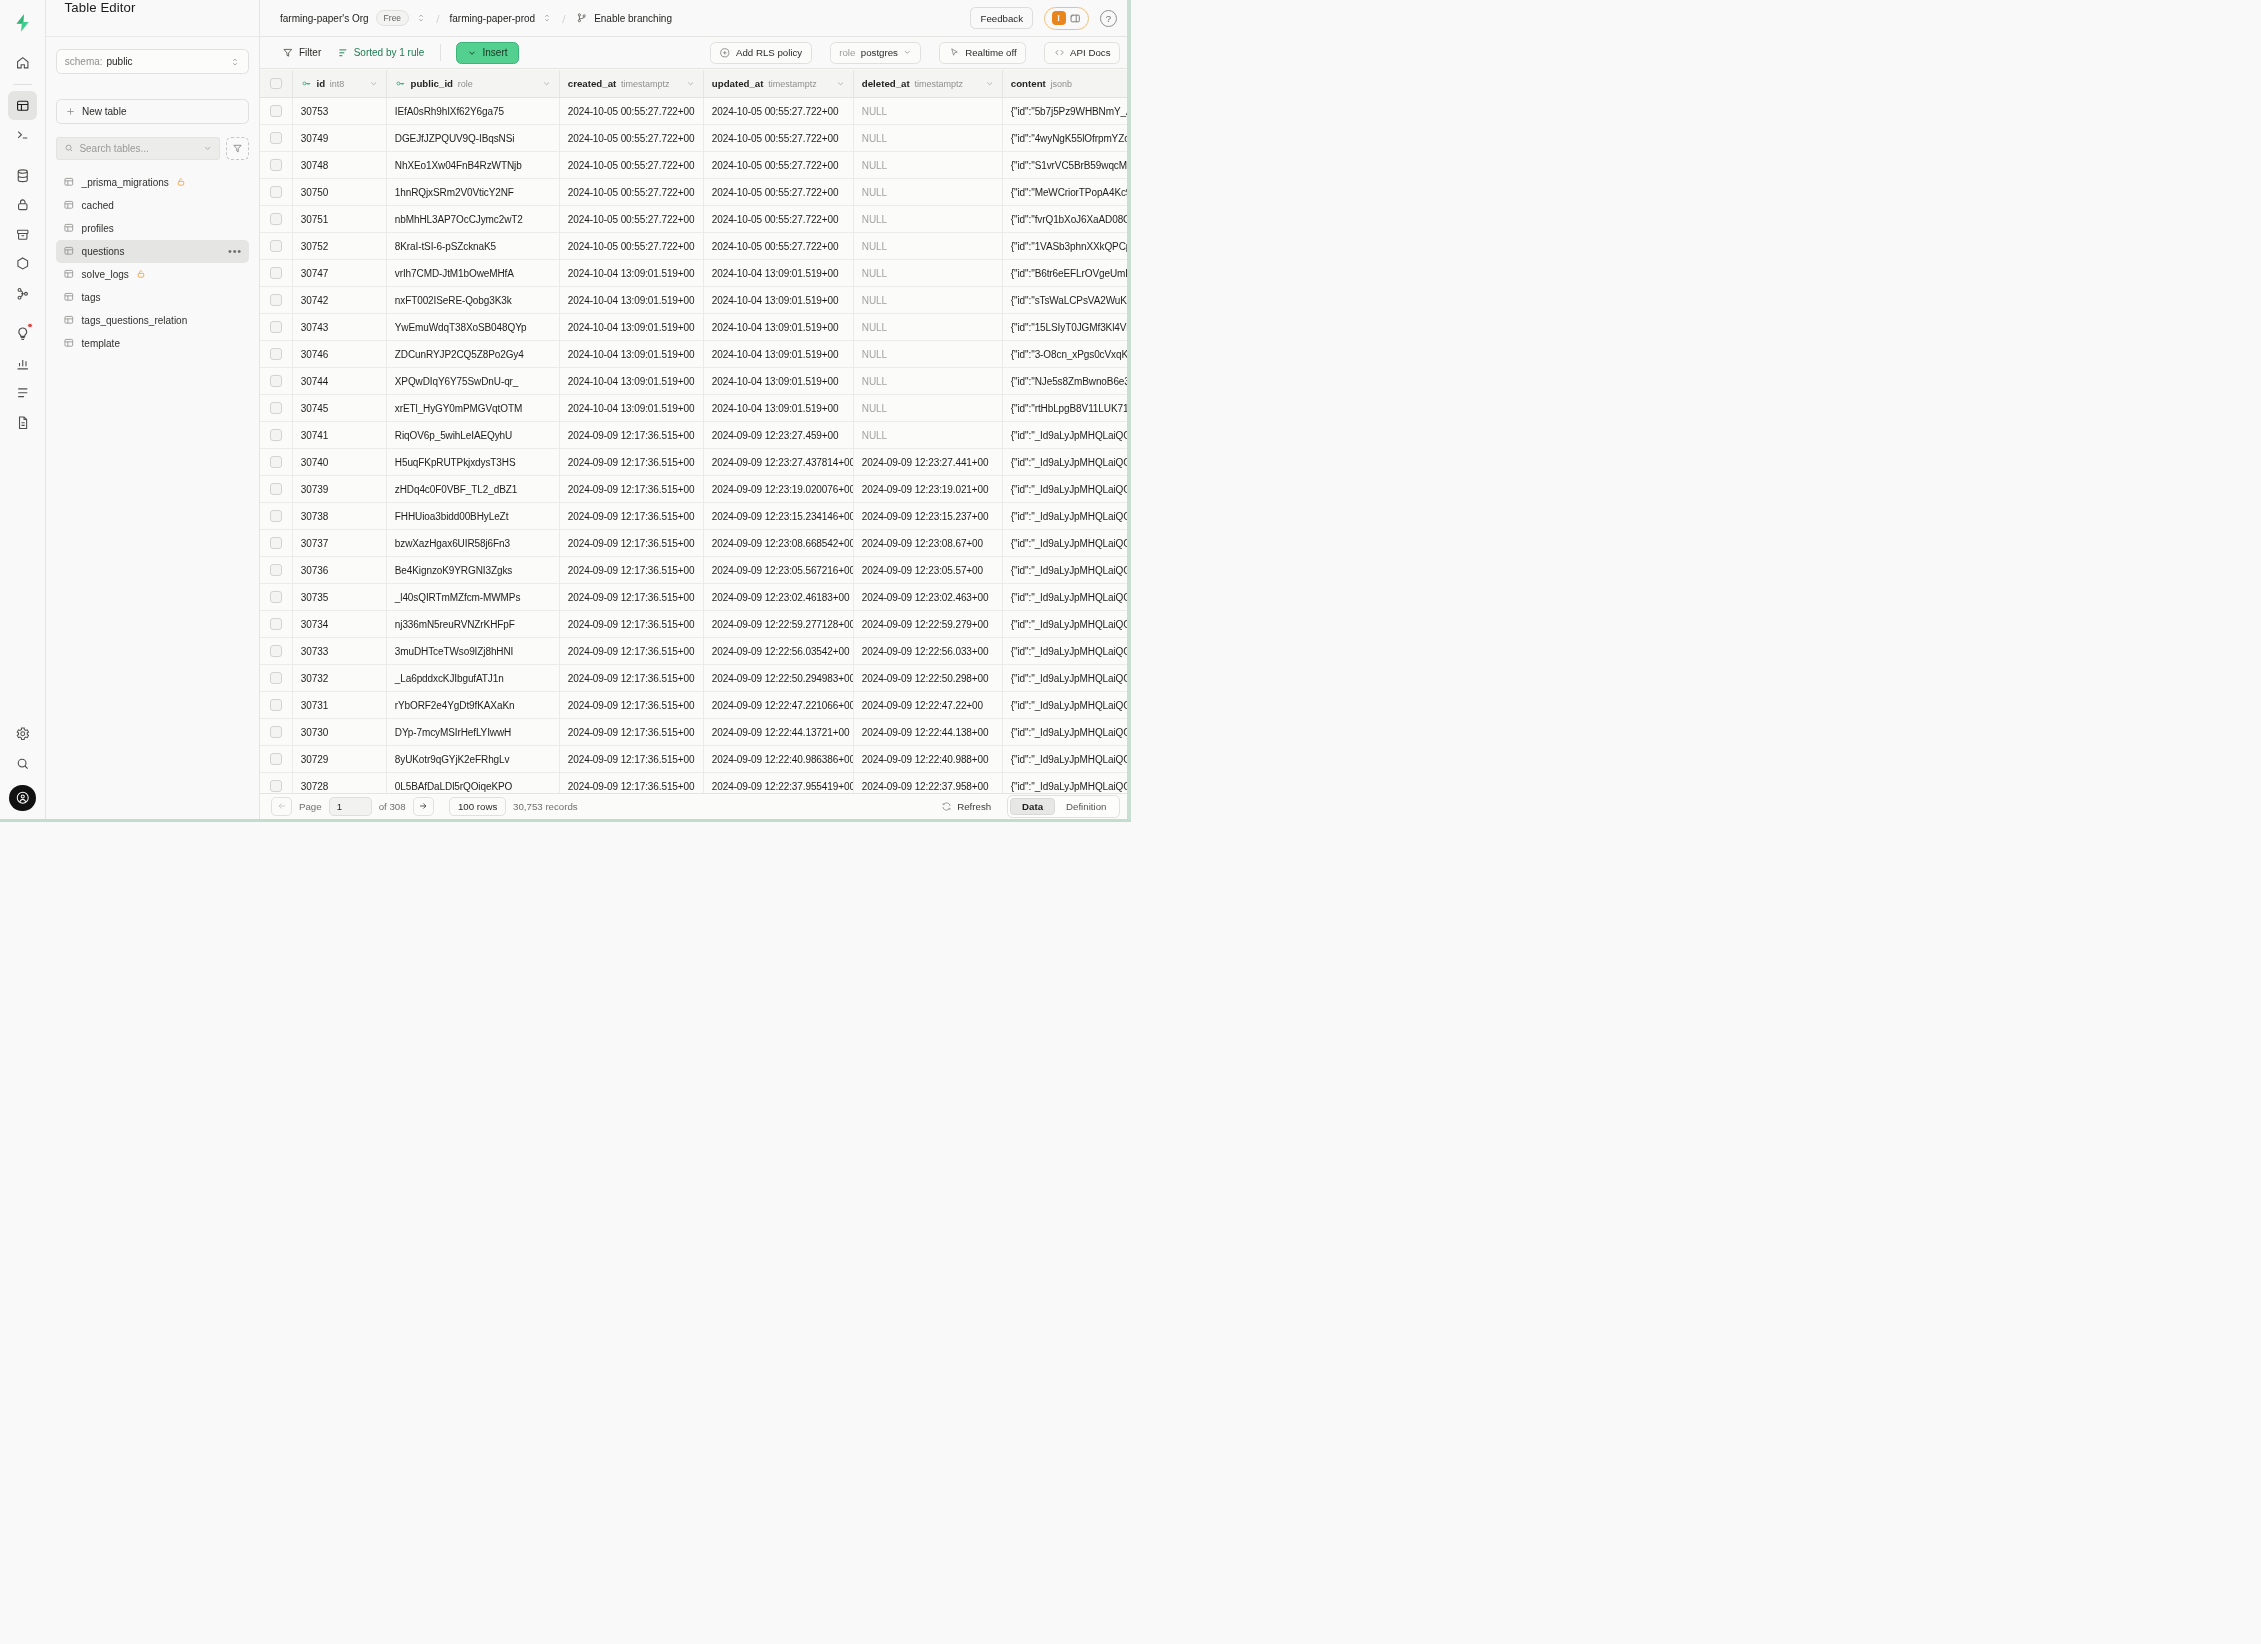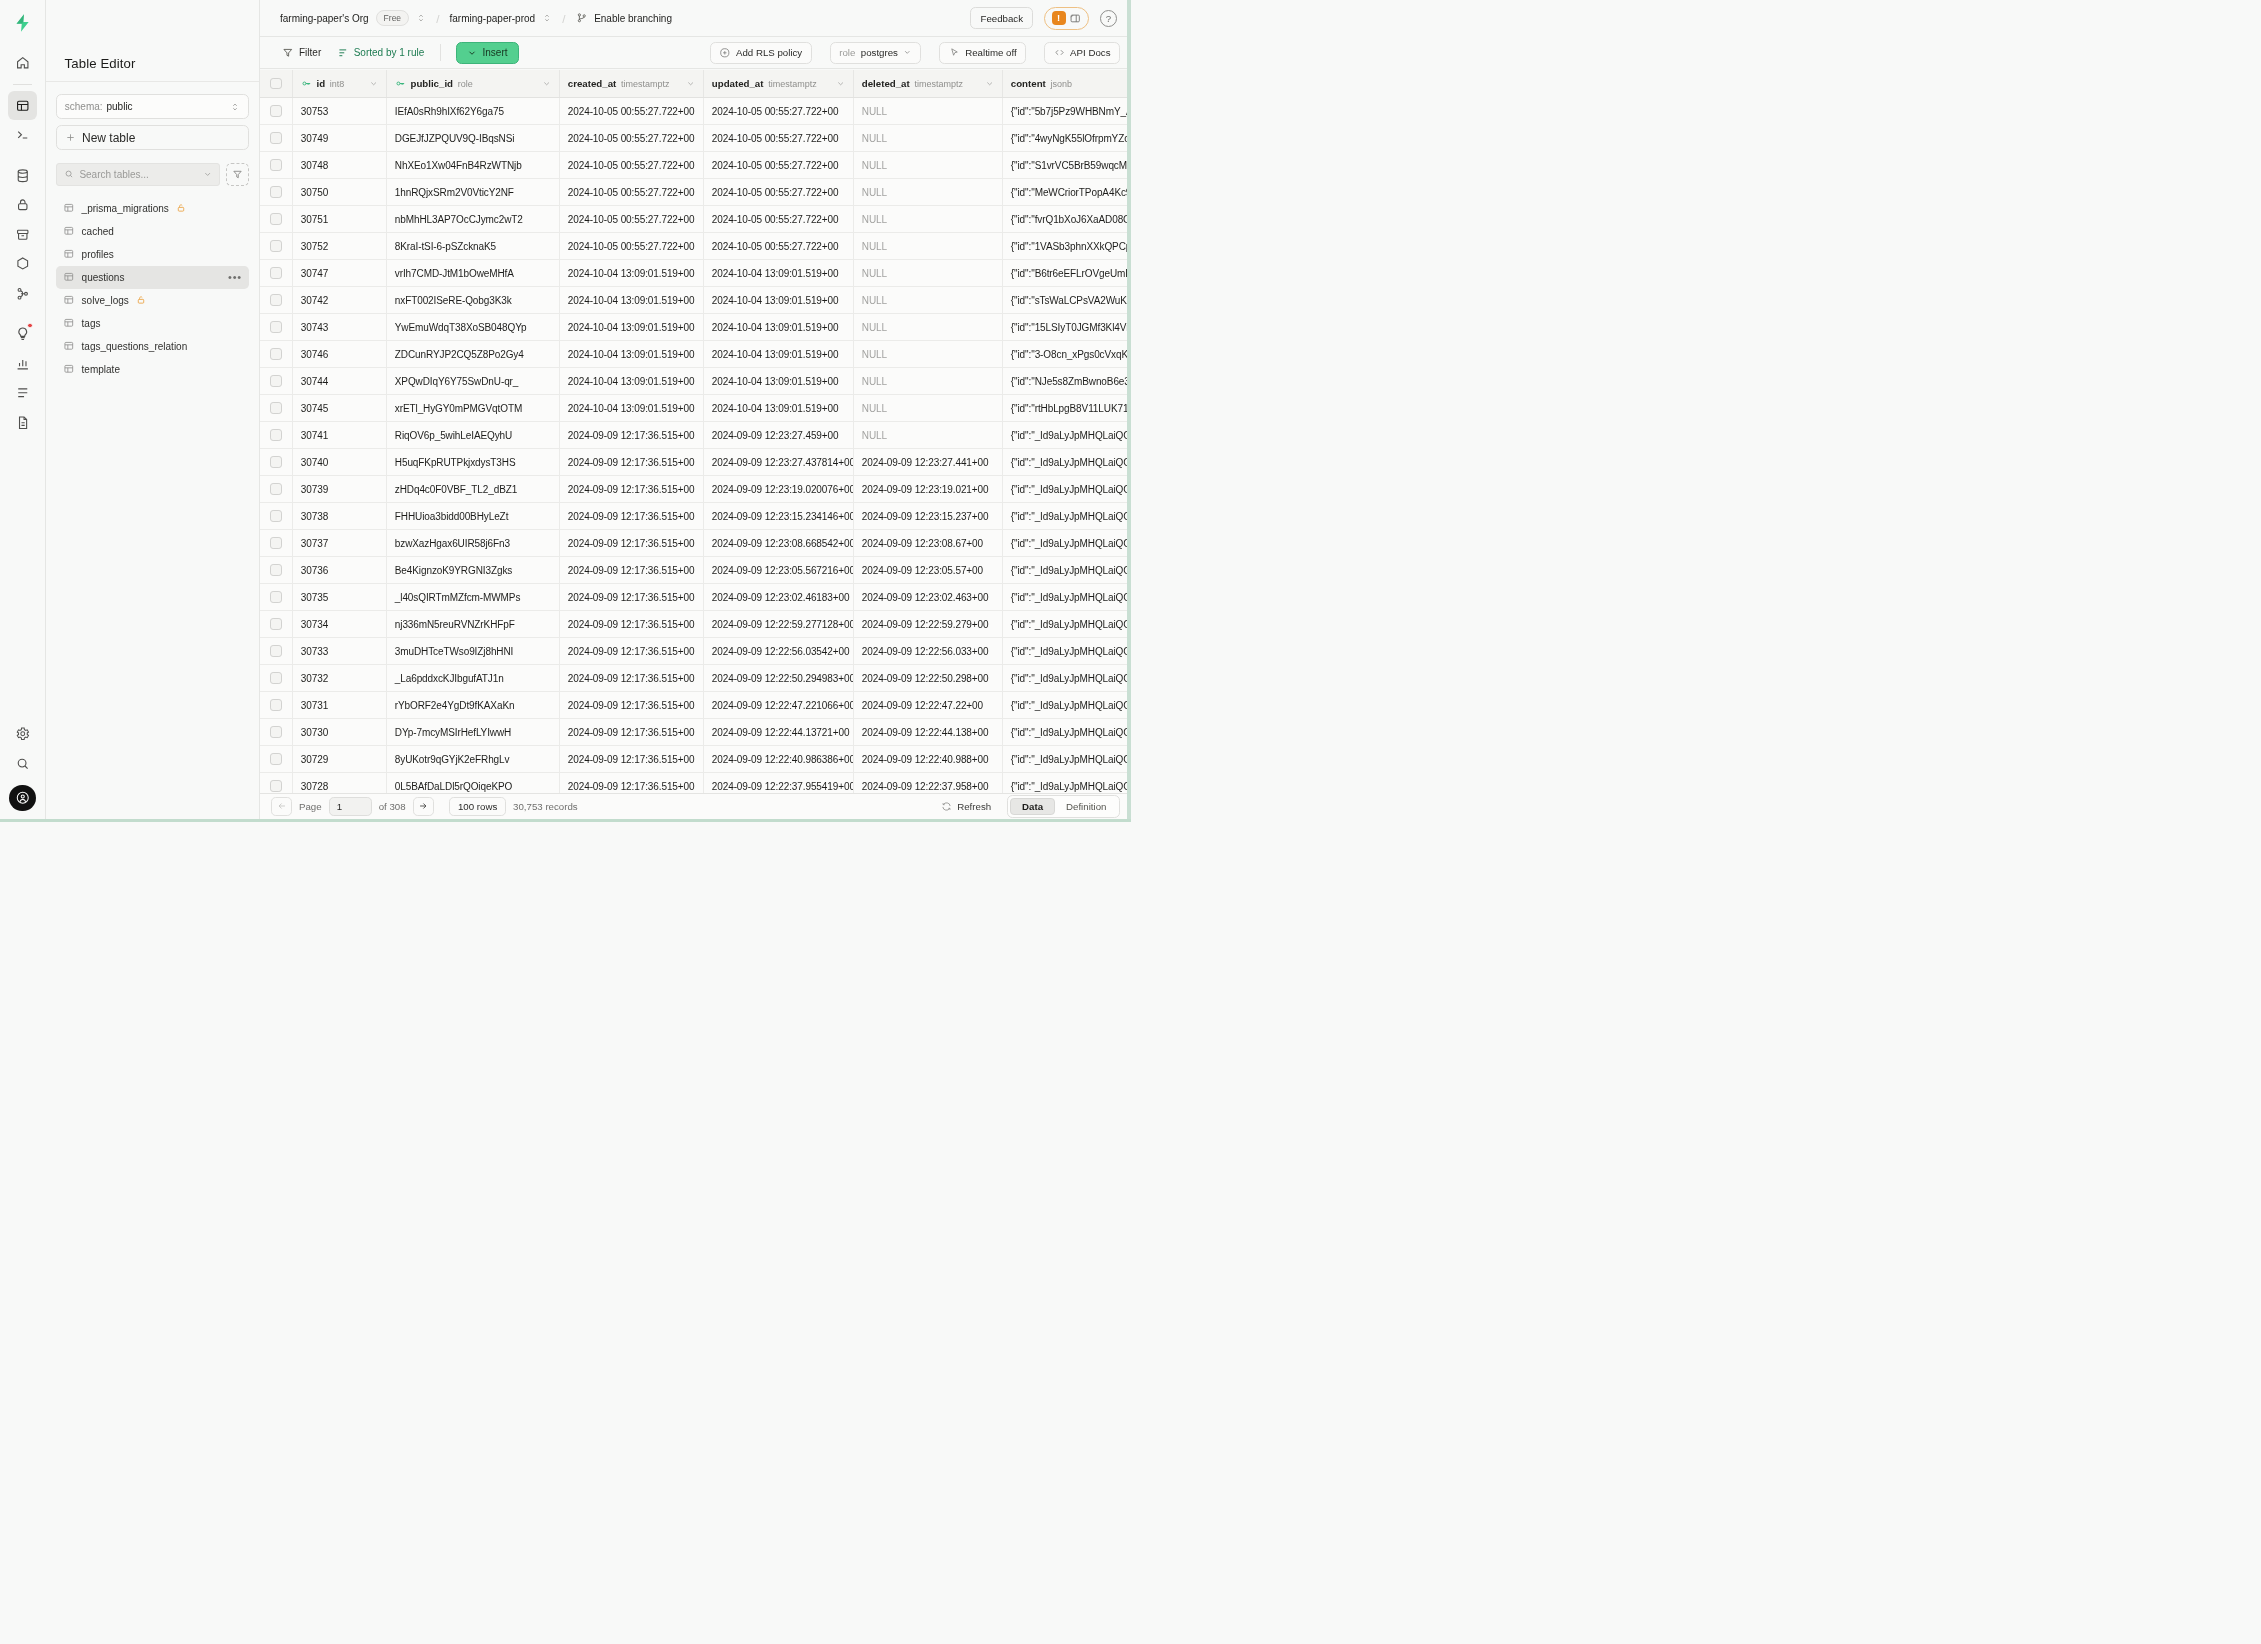--- a/index.html
+++ b/index.html
@@ -16,30 +16,30 @@
   .rail-icon svg { width:15.5px; height:15.5px; }
   .rail-icon.selected { background:#e4e4e2; color:#1d1d1b; }
   .rail-divider { width:18.6px; height:0.8px; background:#e0e0de; margin:6.2px 0; }
   .rail-spacer { flex:1; }
   .red-dot { position:absolute; top:3.9px; right:4.7px; width:5.4px; height:5.4px; border-radius:50%; background:#e54646; border:1.2px solid #f8f9f8; }
   .avatar { width:26.4px; height:26.4px; border-radius:50%; background:#111; color:#fff; display:flex; align-items:center; justify-content:center; margin:6.2px 0 11px; cursor:pointer; }
   .avatar svg { width:15.5px; height:15.5px; }
 
   
   .sidebar { position:absolute; left:46px; top:0; bottom:0; width:214px; background:#f8f9f8; border-right:0.8px solid #e5e6e4; z-index:4; }
-  .sidebar-header { height:37px; border-bottom:0.8px solid #e8e8e6; display:flex; align-items:center; padding:0 18.6px;margin-top:45px; }
+  .sidebar-header { height:37px; border-bottom:0.8px solid #e8e8e6; display:flex; align-items:flex-start; padding:0 18.6px; }
   .sidebar-header h1 { font-size:13.2px; font-weight:500; color:#1c1c1a; letter-spacing:0.1px; }
   .sidebar-body { padding:12.4px 10px; }
   .schema-select { width:100%; height:25px; border:0.8px solid #e0e0de; background:#fcfcfb; border-radius:5.4px;
     display:flex; align-items:center; padding:0 7.8px; font-size:10px; cursor:pointer; }
   .schema-select .dim { color:#8f8f8d; margin-right:3.9px; }
   .schema-select .val { color:#1d1d1b; }
   .schema-select svg { margin-left:auto; color:#8f8f8d; }
-  .new-table { width:100%; height:25px; margin-top:6px; border:0.8px solid #e0e0de; background:transparent; border-radius:5.4px;
-    display:flex; align-items:center; gap:6.2px; padding:0 7.8px; font-size:12px; color:#2a2a28; cursor:pointer; }
+  .new-table { width:100%; height:25px; margin-top:25px; border:0.8px solid #e0e0de; background:transparent; border-radius:5.4px;
+    display:flex; align-items:center; gap:6.2px; padding:0 7.8px; font-size:10px; color:#2a2a28; cursor:pointer; }
   .new-table svg { color:#8f8f8d; }
   .search-row { display:flex; gap:6.2px; margin:12.4px 0 11px; }
   .search-box { flex:1; height:23px; background:#ececea; border:0.8px solid #e3e3e1; border-radius:3px;
     display:flex; align-items:center; gap:5.4px; padding:0 7px; color:#9a9a98; font-size:10px; cursor:text;text-align:right; }
   .search-box .chev { margin-left:auto; }
   .filter-dashed { width:23px; height:23px; border:0.8px dashed #c6c6c4; border-radius:5.4px; background:transparent;
     display:flex; align-items:center; justify-content:center; color:#7e7e7c; cursor:pointer; }
   .table-list { list-style:none; }
   .table-item { height:23px; border-radius:4.7px; display:flex; align-items:center; gap:7px; padding:0 7px;
     font-size:10px; color:#30302e; cursor:pointer; }

